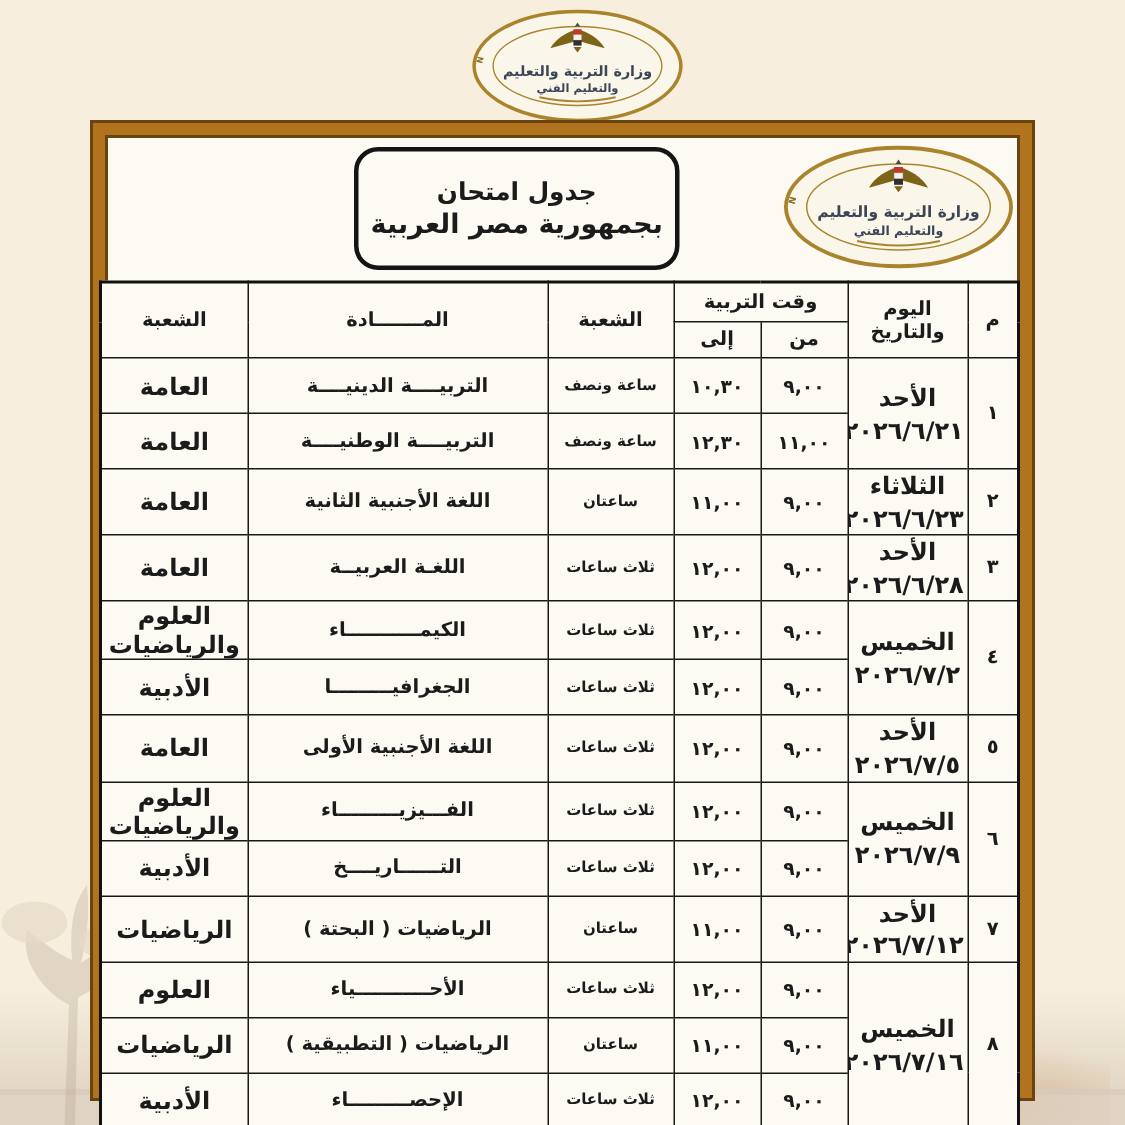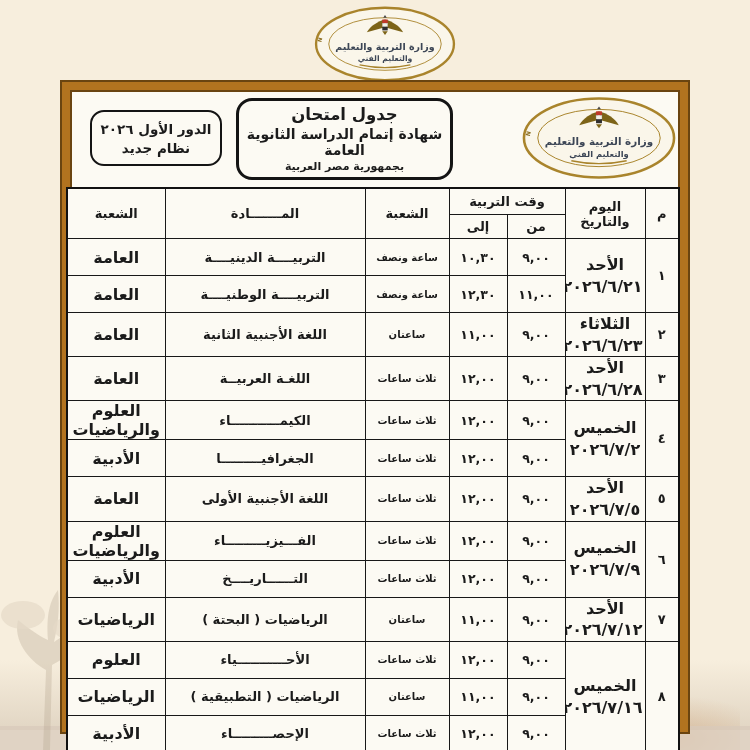--- a/index.html
+++ b/index.html
@@ -37,21 +37,21 @@
     font-weight:bold;font-size:13.5px;
   }
   .title-box{
     position:absolute;left:166px;right:227px;top:8px;height:76px;
     border:3px solid #141414;border-radius:16px;background:#fcfaf3;
     display:flex;flex-direction:column;justify-content:center;align-items:center;gap:2px;
     font-weight:bold;text-align:center;
   }
   .title-box .t1{font-size:16.5px;}
   .title-box .t2{font-size:14px;}
-  .title-box .t3{font-size:11px;}
+  .title-box .t3{font-size:18px;}
   .header-seal{position:absolute;right:2px;top:5px;width:158px;height:86px;}
 
   
   table.schedule{
     width:100%;border-collapse:collapse;table-layout:fixed;
     border:2.5px solid #111;direction:rtl;background:#fcfaf3;
   }
   .schedule th,.schedule td{
     border:1.7px solid #181818;padding:0 2px;text-align:center;vertical-align:middle;
     font-weight:bold;overflow:hidden;
@@ -98,27 +98,22 @@
       <path d="M77 29 L80 33 L83 29 Z" fill="#7d6418"></path>
     </g>
     <text x="80" y="50" text-anchor="middle" font-size="10.5" font-weight="bold" fill="#3c4656">وزارة التربية والتعليم</text>
     <text x="80" y="62" text-anchor="middle" font-size="8.5" font-weight="bold" fill="#3c4656">والتعليم الفني</text>
     <path d="M 52 66 Q 80 72 108 66" stroke="#a9842c" stroke-width="1.4" fill="none"></path>
   </svg></div>
 
 <div class="frame">
 
   <div class="frame-header">
-    <div class="session-box">
-      <span>الدور الأول ٢٠٢٦</span>
-      <span>نظام جديد</span>
-    </div>
     <div class="title-box">
       <span class="t1">جدول امتحان</span>
-      <span class="t2">شهادة إتمام الدراسة الثانوية العامة</span>
       <span class="t3">بجمهورية مصر العربية</span>
     </div>
     <div class="header-seal">
   <svg viewBox="0 0 160 86" width="100%" height="100%">
     <ellipse cx="80" cy="43" rx="76" ry="40" fill="#faf6ea" stroke="#a9842c" stroke-width="2.6"></ellipse>
     <ellipse cx="80" cy="43" rx="62" ry="29" fill="none" stroke="#a9842c" stroke-width="1"></ellipse>
     <path id="ring-hdr" d="M 10 43 a 70 36 0 1 1 140 0 a 70 36 0 1 1 -140 0" fill="none"></path>
     <text font-size="6" font-weight="bold" fill="#8a6d20" letter-spacing="1.4">
       <textPath href="#ring-hdr" startOffset="8">MINISTRY OF EDUCATION AND TECHNICAL EDUCATION</textPath>
     </text>

